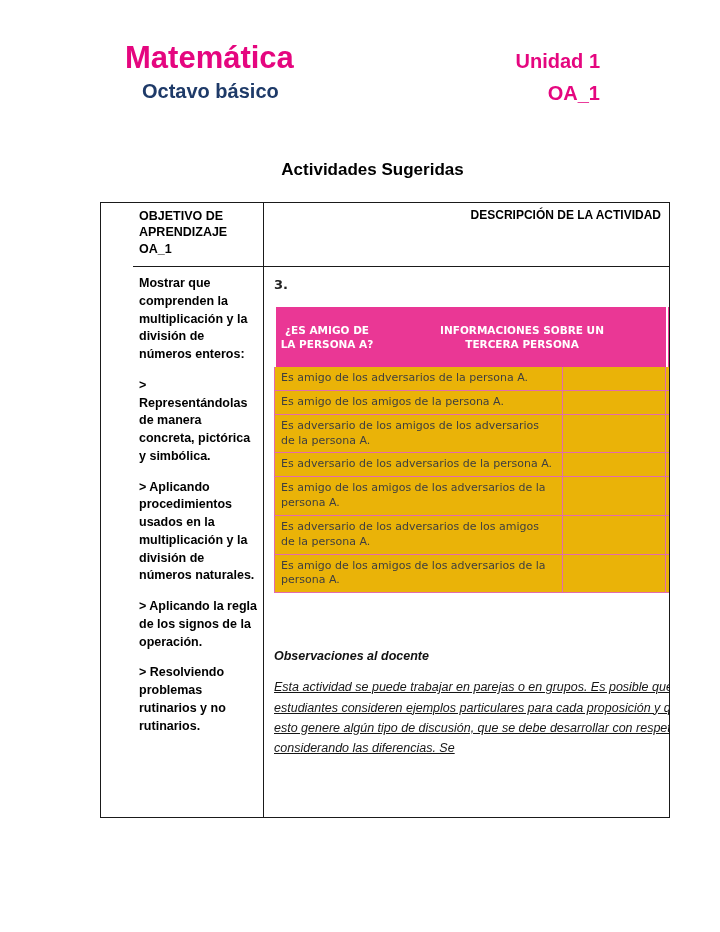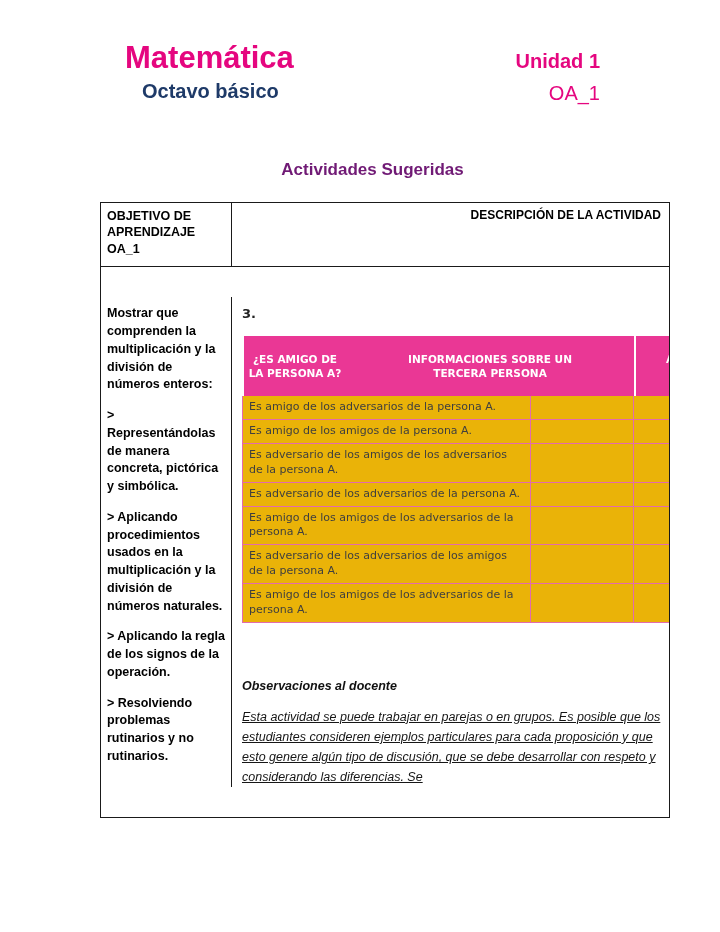--- a/index.html
+++ b/index.html
@@ -8,33 +8,33 @@
     background: #ffffff;
     font-family: "Liberation Sans", sans-serif;
     position: relative;
   }
   .page { position: absolute; inset: 0; overflow: hidden; margin-left: 25px; }
 
   
   .subject { position: absolute; left: 100px; top: 40px; font-size: 31px; font-weight: bold; color: #E5067F; }
   .grade   { position: absolute; left: 117px; top: 80px; font-size: 20px; font-weight: bold; color: #1E3A68; }
   .unit    { position: absolute; top: 50px; right: 120px; font-size: 20px; font-weight: bold; color: #E5067F; }
-  .oa      { position: absolute; top: 82px; right: 120px; font-size: 20px; font-weight: normal; color: #E5067F; }
+  .oa      { position: absolute; top: 82px; right: 120px; font-size: 20px; font-weight: bold; color: #E5067F; }
 
   .section-title { position: absolute; top: 160px; left: 0; width: 100%; text-align: center;
-                   font-size: 17px; font-weight: bold; color: #701a75; }
+                   font-size: 17px; font-weight: bold; color: #000000; }
 
   
   .otable { position: absolute; left: 75px; top: 202px; width: 570px; height: 616px;
-            border: 1px solid #1a1a1a; box-sizing: border-box; display: flex; flex-direction: column; }
+            border: 1px solid #1a1a1a; box-sizing: border-box; display: flex; flex-direction: column; padding-left: 32px; }
   .ohead { display: flex; border-bottom: 1px solid #1a1a1a; height: 64px; box-sizing: border-box; flex: none; }
   .ohead .c1 { width: 131px; box-sizing: border-box; border-right: 1px solid #1a1a1a;
                padding: 5px 6px; font-size: 12.5px; font-weight: bold; line-height: 1.3; }
   .ohead .c2 { flex: 1; padding: 5px 8px; font-size: 12px; font-weight: bold; text-align: right; }
-  .obody { flex: 1; display: flex; overflow: hidden; align-items: center; }
+  .obody { flex: 1; display: flex; overflow: hidden; }
   .obody .c1 { width: 131px; box-sizing: border-box; border-right: 1px solid #1a1a1a;
                padding: 8px 6px; font-size: 12.5px; font-weight: bold; line-height: 1.42; overflow: hidden; }
   .obody .c1 p { margin: 0 0 13px; }
   .obody .c2 { flex: 1; padding: 8px 0 0 10px; overflow: hidden; }
 
   
   .act-num   { font-family: "DejaVu Sans", sans-serif; font-weight: bold; font-size: 13px; color: #222; margin: 2px 0 15px; }
   .act-intro { font-family: "DejaVu Sans", sans-serif; font-size: 12.5px; color: #3a3a3a; line-height: 1.55; margin-bottom: 13px; }
   .act-intro div { white-space: nowrap; }
 

